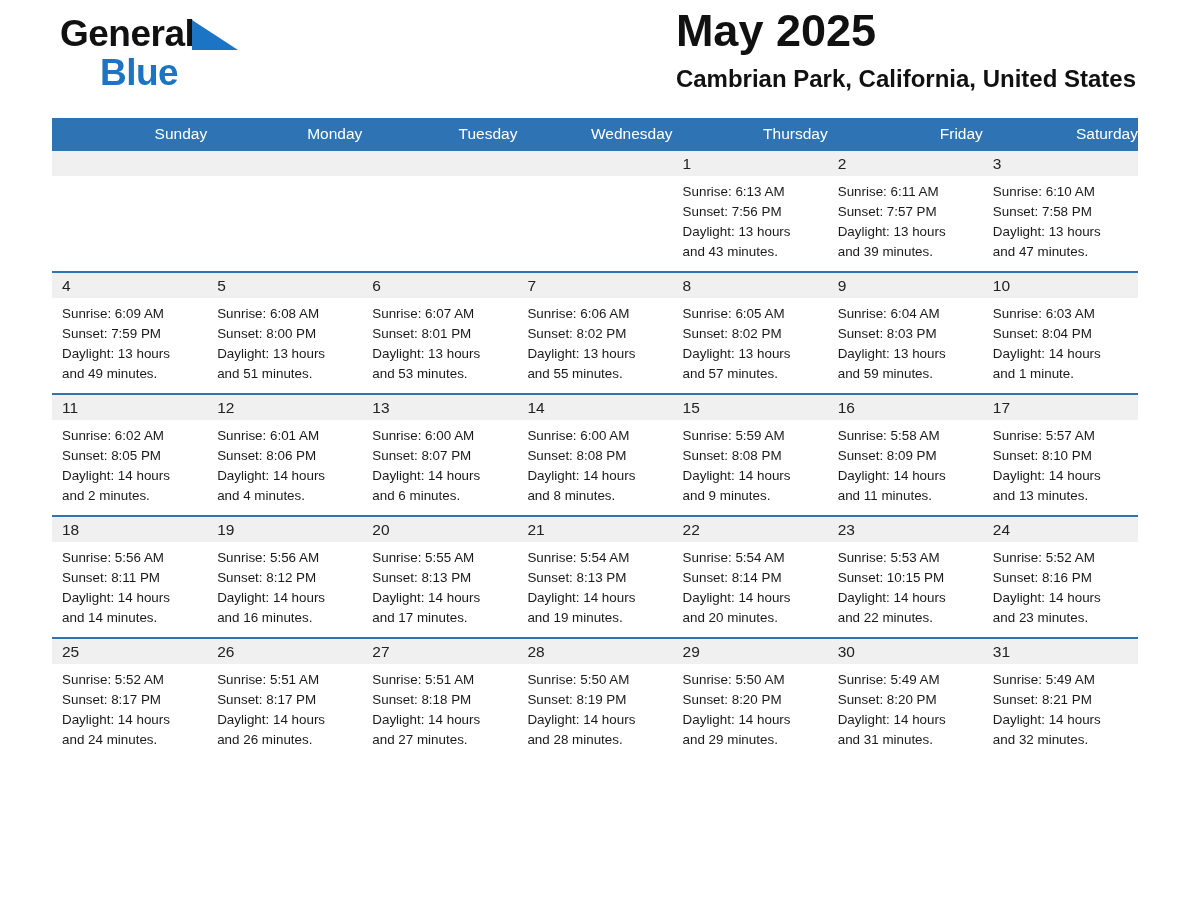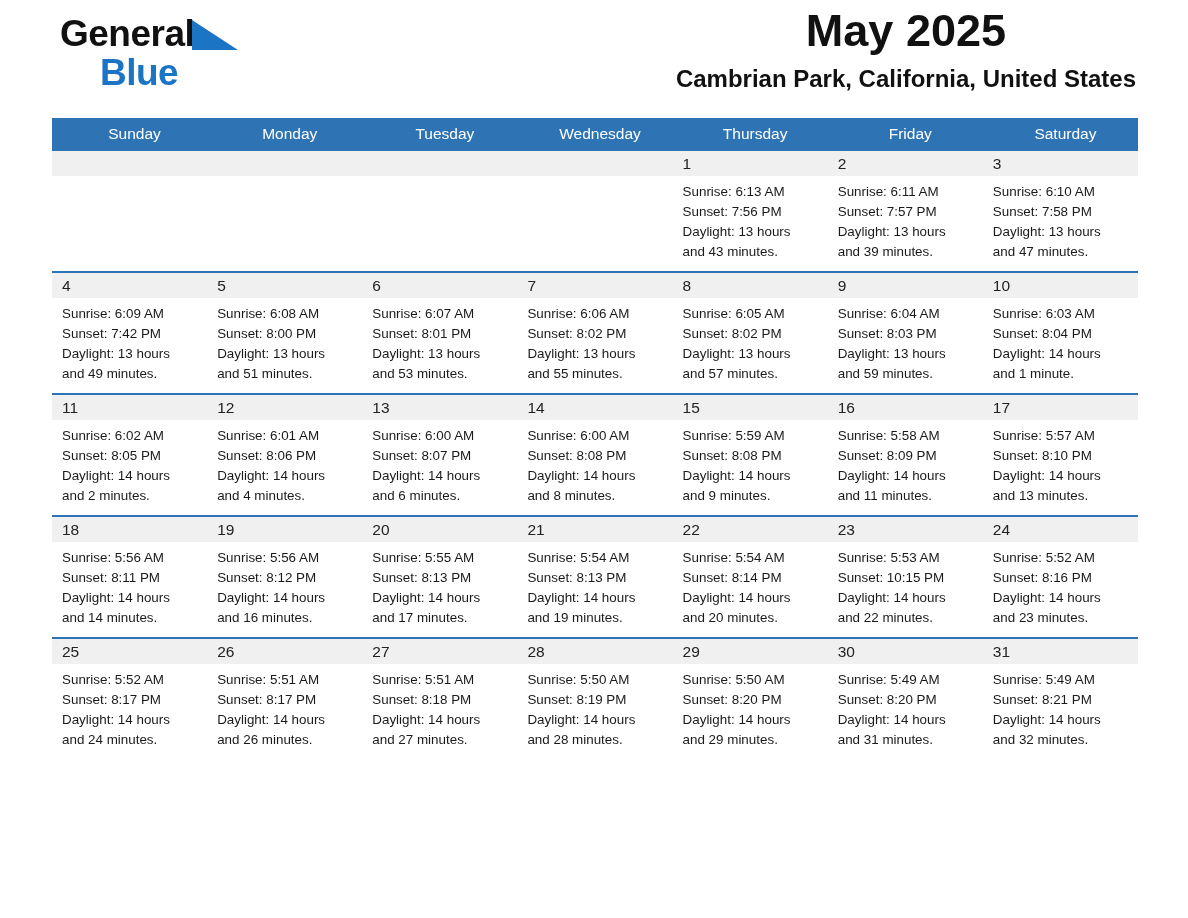--- a/index.html
+++ b/index.html
@@ -64,21 +64,21 @@
     font-size: 37px;
     letter-spacing: -0.5px;
     color: #1B74C4;
     line-height: 42px;
   }
 
   .title-block {
     position: absolute;
     right: 0;
     top: 0;
-    text-align: center;
+    text-align: left;
   }
   .cal-title {
     font-size: 45px;
     color: #111111;
     line-height: 62px;
     letter-spacing: 0px;
     white-space: nowrap;
   }
   .cal-subtitle {
     font-size: 24px;
@@ -91,21 +91,21 @@
   .calendar {
     width: 1086px;
     border-collapse: collapse;
     table-layout: fixed;
   }
   .calendar th {
     background: #2E74B5;
     color: #ffffff;
     font-weight: normal;
     font-size: 15.5px;
-    text-align: center;
+    text-align: right;
     padding: 7px 0 8px 10px;
     line-height: 18px;
   }
   .calendar td {
     vertical-align: top;
     padding: 0;
     border-top: 2px solid #2E74B5;
     width: 155.14px;
   }
   .calendar tr.week-row:first-of-type td {
@@ -216,21 +216,21 @@
               <div>Daylight: 13 hours</div>
               <div>and 47 minutes.</div>
             </div>
           </td>
         </tr>
         <tr class="week-row">
           <td>
             <div class="daynum-band">4</div>
             <div class="cell-body">
               <div>Sunrise: 6:09 AM</div>
-              <div>Sunset: 7:42 PM</div>
+              <div>Sunset: 7:59 PM</div>
               <div>Daylight: 13 hours</div>
               <div>and 49 minutes.</div>
             </div>
           </td>
           <td>
             <div class="daynum-band">5</div>
             <div class="cell-body">
               <div>Sunrise: 6:08 AM</div>
               <div>Sunset: 8:00 PM</div>
               <div>Daylight: 13 hours</div>

